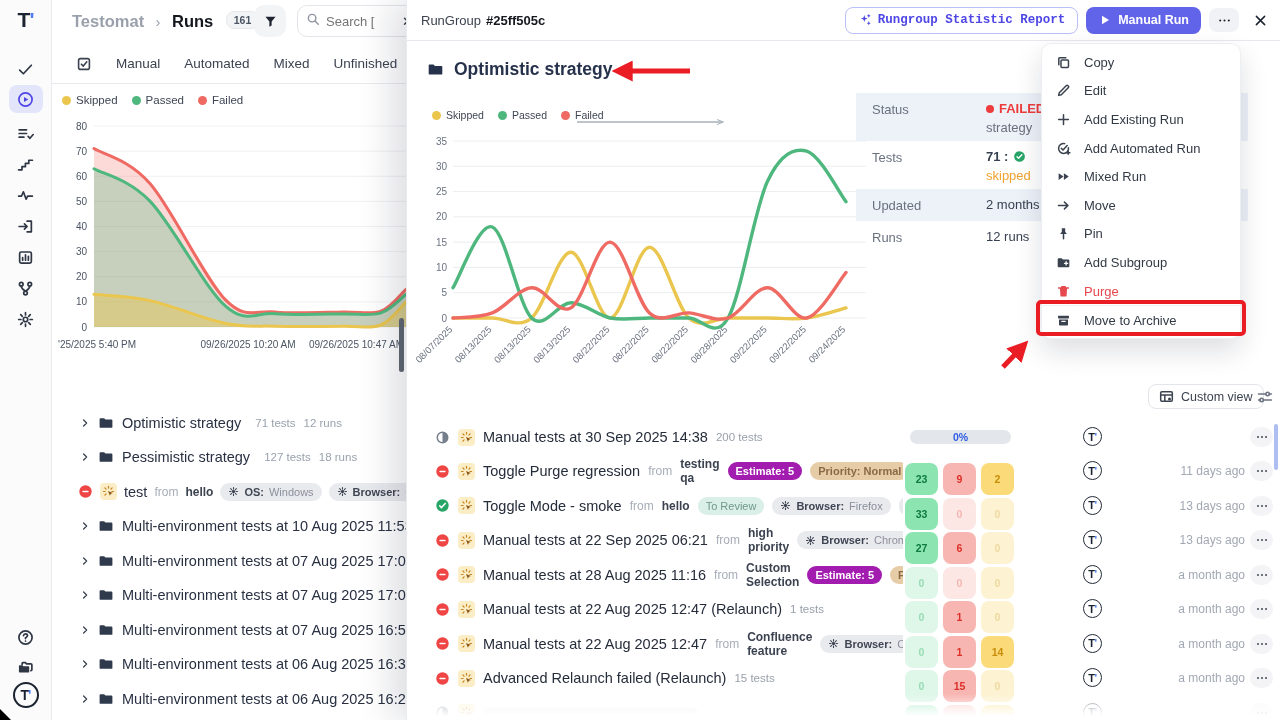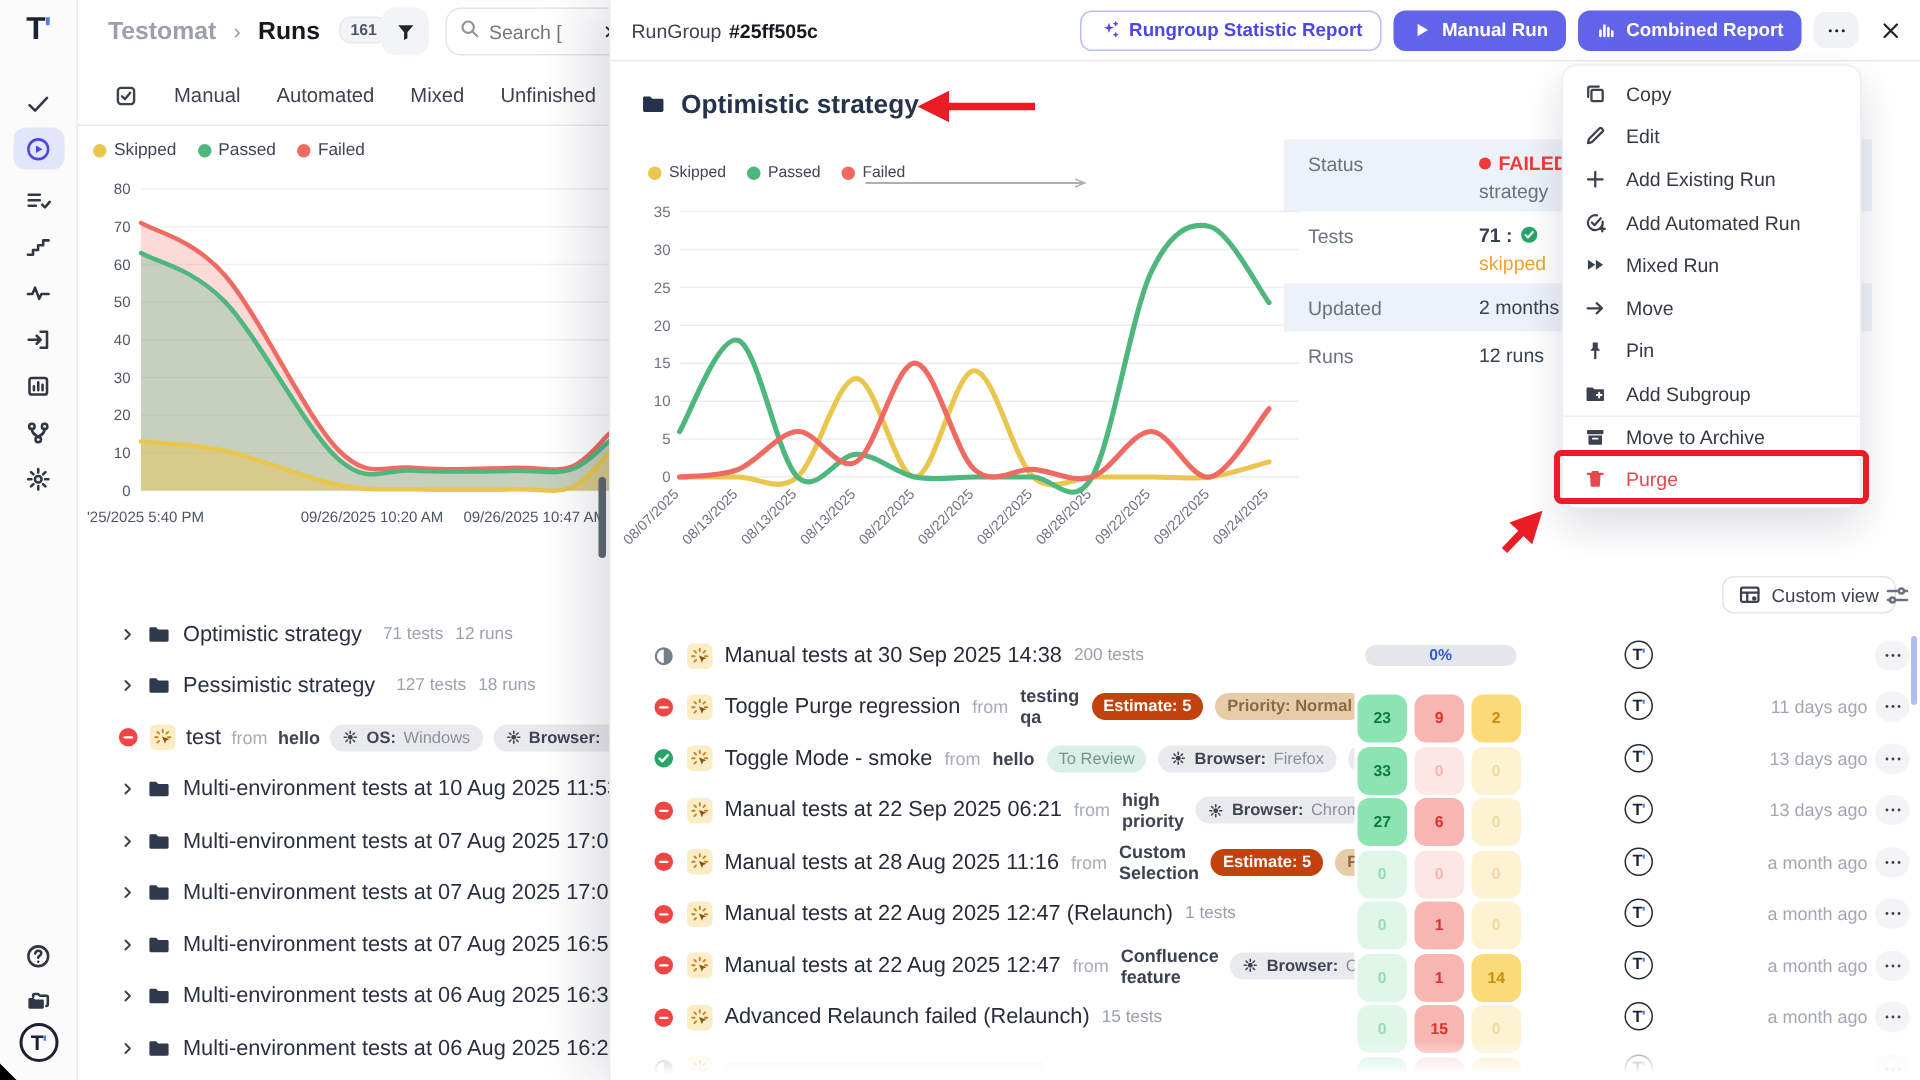--- a/index.html
+++ b/index.html
@@ -57,21 +57,21 @@
   .tree-row .chev { color:#3a424e; display:flex; }
   .tree-row .fold { color:#2f3a4d; display:flex; }
   .tree-name { font-size:14.5px; color:#283042; white-space:nowrap; }
   .tree-cnt { font-size:11.5px; color:#9aa2ae; white-space:nowrap; }
   .from-lbl { font-size:12px; color:#a6adb8; }
   .from-name { font-size:12px; font-weight:700; color:#3c4350; }
 
   
   .badge { display:inline-flex; align-items:center; height:18px; border-radius:9px; padding:0 8px;
     font-size:11px; white-space:nowrap; flex:none; gap:5px; }
-  .badge.magenta { background:#c2410c; color:#fff; font-weight:700; }
+  .badge.magenta { background:#a21caf; color:#fff; font-weight:700; }
   .badge.tan { background:#e7cda7; color:#8a6a45; font-weight:700; }
   .badge.teal { background:#d9efe7; color:#72988b; }
   .badge.gray { background:#e9eaee; color:#555c68; }
   .badge.gray b { color:#3f4653; font-weight:700; }
   .badge.gray .val { color:#8a909b; }
   .badge .bgear { display:flex; color:#3f4653; }
 
   .pill { width:33px; height:32px; border-radius:8px; font-size:10.5px; font-weight:700;
     display:flex; align-items:center; justify-content:center; }
   .pill.g1 { background:#8ce5b1; color:#0e7a3d; } .pill.g0 { background:#def7e8; color:#97dcb5; }
@@ -81,21 +81,21 @@
   
   #modal { position:absolute; left:406px; top:0; width:874px; height:720px; background:#fff;
     border-left:1px solid #e8eaee; box-shadow:-14px 0 34px rgba(15,23,42,.14); z-index:10; }
   #modal-header { position:absolute; left:0; top:0; right:0; height:41px; border-bottom:1px solid #e7e9ee;
     display:flex; align-items:center; padding:0 12px 0 14px; }
   #modal-title-label { font-size:13px; color:#3c4350; }
   #modal-title-id { font-size:13px; font-weight:700; color:#15181e; margin-left:5px; }
   #modal-actions { margin-left:auto; display:flex; align-items:center; gap:8px; }
   .btn { height:27px; border-radius:8px; display:flex; align-items:center; gap:6px; padding:0 12px;
     font-size:12.5px; font-weight:600; cursor:pointer; white-space:nowrap; }
-  .btn.outline { border:1px solid #b9bff7; color:#4e46e5; background:#fff; }
+  .btn.outline { border:1px solid #b9bff7; color:#4e46e5; background:#fff;font-family:Liberation Mono, monospace; }
   .btn.solid { background:#6163e8; color:#fff; }
   .hdr-more { width:30px; height:24px; background:#f1f2f5; border-radius:8px; display:flex;
     align-items:center; justify-content:center; color:#1c2330; cursor:pointer; }
   .hdr-close { color:#1c2330; display:flex; margin-left:6px; cursor:pointer; }
 
   #group-title-row { position:absolute; left:20px; top:59px; display:flex; align-items:center; gap:10px; }
   #group-title { font-size:17.5px; font-weight:700; color:#26324b; }
   #group-title-row .fold { color:#26324b; display:flex; }
 
   
@@ -482,26 +482,20 @@
             <path d="M12.3 2v2.4M11.1 3.2h2.4M12.3 10.4v2.4M11.1 11.6h2.4" stroke-width="1.2"></path>
           </svg>
           <span>Rungroup Statistic Report</span>
         </div>
         <div class="btn solid">
           <svg width="14" height="14" viewBox="0 0 16 16" fill="none" stroke="currentColor" stroke-width="1.6" stroke-linecap="round" stroke-linejoin="round">
             <path d="M4.6 3.2v9.6L12.6 8z" fill="currentColor" stroke="none"></path>
           </svg>
           <span>Manual Run</span>
         </div>
-        <div class="btn solid">
-          <svg width="14" height="14" viewBox="0 0 16 16" fill="none" stroke="currentColor" stroke-width="1.6" stroke-linecap="round" stroke-linejoin="round">
-            <path d="M3.4 12.6V8.4M6.4 12.6V4.6M9.4 12.6V6.6M12.4 12.6V9.2" stroke-width="2"></path>
-          </svg>
-          <span>Combined Report</span>
-        </div>
         <div class="hdr-more">
           <svg width="15" height="15" viewBox="0 0 16 16" fill="none" stroke="currentColor" stroke-width="1.6" stroke-linecap="round" stroke-linejoin="round">
             <circle cx="3.4" cy="8" r="1.1" fill="currentColor" stroke="none"></circle>
             <circle cx="8" cy="8" r="1.1" fill="currentColor" stroke="none"></circle>
             <circle cx="12.6" cy="8" r="1.1" fill="currentColor" stroke="none"></circle>
           </svg>
         </div>
         <span class="hdr-close">
           <svg width="15" height="15" viewBox="0 0 16 16" fill="none" stroke="currentColor" stroke-width="1.6" stroke-linecap="round" stroke-linejoin="round">
             <path d="M3.6 3.6l8.8 8.8M12.4 3.6l-8.8 8.8"></path>
@@ -664,38 +658,38 @@
       </div>
       <div class="menu-item">
         <span class="mi">
           <svg width="15" height="15" viewBox="0 0 16 16" fill="none" stroke="currentColor" stroke-width="1.6" stroke-linecap="round" stroke-linejoin="round">
             <path d="M1.8 4.4c0-.5.4-.9.9-.9h3.4l1.3 1.3h5.9c.5 0 .9.4.9.9v6.5c0 .5-.4.9-.9.9H2.7c-.5 0-.9-.4-.9-.9z" fill="currentColor" stroke="none"></path>
             <path d="M10.8 7.2v3.4M9.1 8.9h3.4" stroke="#fff" stroke-width="1.4"></path>
           </svg>
         </span>
         <span>Add Subgroup</span>
       </div>
+      <div class="menu-item danger">
+        <span class="mi">
+          <svg width="15" height="15" viewBox="0 0 16 16" fill="none" stroke="currentColor" stroke-width="1.6" stroke-linecap="round" stroke-linejoin="round">
+            <path d="M2.8 4.2h10.4M6.2 4V2.9h3.6V4"></path>
+            <path d="M4.2 4.2l.5 8.2c0 .5.5 1 1 1h4.6c.5 0 1-.5 1-1l.5-8.2z" fill="currentColor" stroke="none"></path>
+          </svg>
+        </span>
+        <span>Purge</span>
+      </div>
       <div class="menu-item divided">
         <span class="mi">
           <svg width="15" height="15" viewBox="0 0 16 16" fill="none" stroke="currentColor" stroke-width="1.6" stroke-linecap="round" stroke-linejoin="round">
             <rect x="2.2" y="2.8" width="11.6" height="3" rx=".5" fill="currentColor" stroke="none"></rect>
             <path d="M3.2 6.8h9.6v5.6c0 .5-.4.9-.9.9H4.1c-.5 0-.9-.4-.9-.9z" fill="currentColor" stroke="none"></path>
             <path d="M6.3 9h3.4" stroke="#fff" stroke-width="1.3"></path>
           </svg>
         </span>
         <span>Move to Archive</span>
-      </div>
-      <div class="menu-item danger">
-        <span class="mi">
-          <svg width="15" height="15" viewBox="0 0 16 16" fill="none" stroke="currentColor" stroke-width="1.6" stroke-linecap="round" stroke-linejoin="round">
-            <path d="M2.8 4.2h10.4M6.2 4V2.9h3.6V4"></path>
-            <path d="M4.2 4.2l.5 8.2c0 .5.5 1 1 1h4.6c.5 0 1-.5 1-1l.5-8.2z" fill="currentColor" stroke="none"></path>
-          </svg>
-        </span>
-        <span>Purge</span>
       </div>
     </div>
 
   <div id="custom-view">
     <span class="cvi" id="cv-icon-slot">
         <svg width="15" height="15" viewBox="0 0 16 16" fill="none" stroke="currentColor" stroke-width="1.6" stroke-linecap="round" stroke-linejoin="round">
           <rect x="1.8" y="3" width="12.4" height="10" rx="1.2"></rect>
           <path d="M1.8 6.4h12.4M6.2 6.4V13"></path>
           <circle cx="11.2" cy="10.6" r="1.6" fill="currentColor" stroke="none"></circle>
         </svg>

